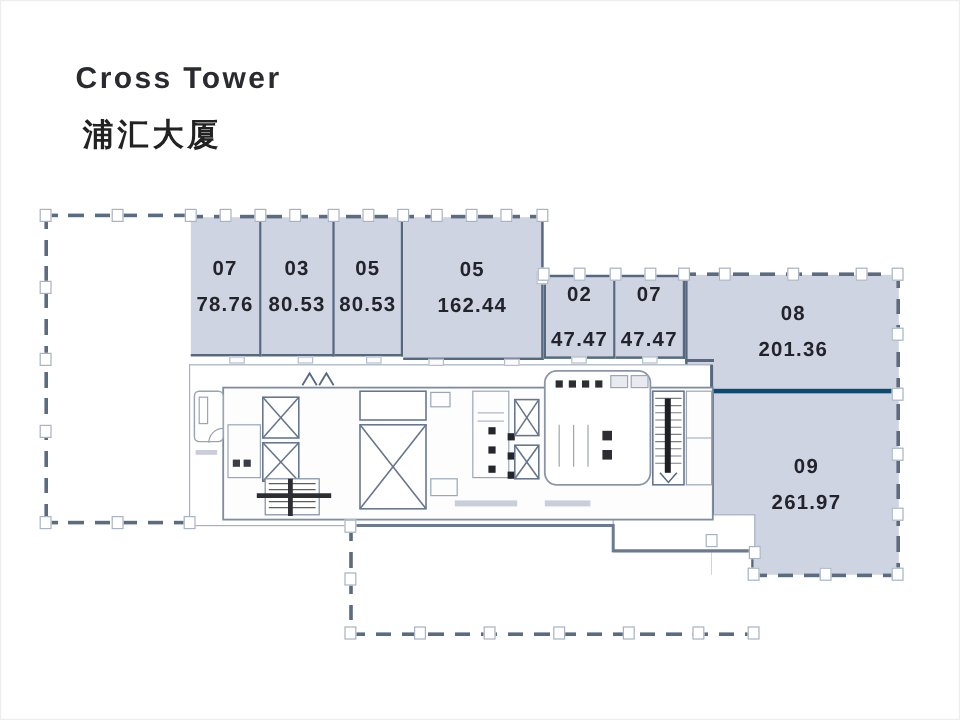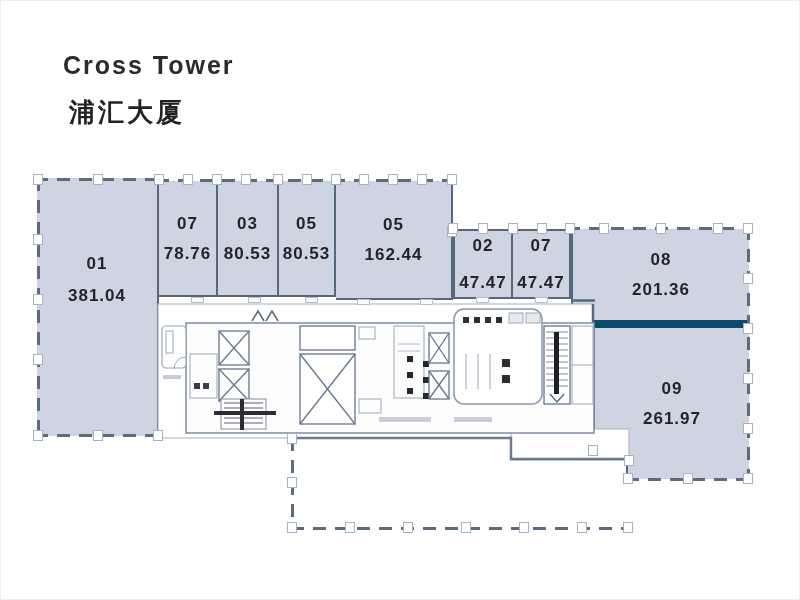--- a/index.html
+++ b/index.html
@@ -28,21 +28,21 @@
   .u01{left:36px;top:177px;width:122px;height:258px;border-right:2px solid #56687e;}
   .u01 .uarea{margin-top:15px;}
   .u01 .cnt{transform:translateY(-28px);}
   .u02{left:158px;top:180px;width:59px;height:116px;border:2px solid #56687e;border-top:none;border-left:none;}
   .u03{left:217px;top:180px;width:61px;height:116px;border:2px solid #56687e;border-top:none;border-left:none;}
   .u04{left:278px;top:180px;width:57px;height:116px;border:2px solid #56687e;border-top:none;border-left:none;}
   .u05{left:335px;top:180px;width:117px;height:119px;border:2px solid #56687e;border-top:none;border-left:none;}
   .u06{left:452px;top:228px;width:60px;height:70px;border:2px solid #56687e;}
   .u07{left:512px;top:228px;width:58px;height:70px;border:2px solid #56687e;border-left:none;}
   .u06 .uarea,.u07 .uarea{margin-top:20px;}
-  .u08{left:570px;top:228px;width:178px;height:99px;border-left:2px solid #56687e;border-bottom:8px solid #0c4a6e;}
+  .u08{left:570px;top:228px;width:178px;height:99px;border-left:2px solid #56687e;border-bottom:4px solid #0c4a6e;}
   .u09{left:592px;top:327px;width:156px;height:151px;border-left:2px solid #56687e;text-align:right;}
   .u09 .uarea{}
   .u10{left:292px;top:437px;width:336px;height:90px;border-right:2px solid #56687e;}
   .u10 .cnt{transform:translateX(-22px);}
   .cnt{display:flex;flex-direction:column;align-items:center;}
   
   .dash-h{position:absolute;height:3px;z-index:4;
     background:repeating-linear-gradient(90deg,#5b6b80 0 13px,transparent 13px 22px);}
   .dash-v{position:absolute;width:3px;z-index:4;
     background:repeating-linear-gradient(180deg,#5b6b80 0 13px,transparent 13px 22px);}
@@ -58,26 +58,20 @@
     box-sizing:border-box;z-index:6;}
 </style>
 </head>
 <body>
 
 <div id="canvas">
 
   <div class="title-en">Cross Tower</div>
   <div class="title-zh">浦汇大厦</div>
 
-  <div class="unit u01">
-    <div class="cnt">
-        <div class="unum">01</div>
-    <div class="uarea">381.04</div>
-      </div>
-  </div>
   <div class="unit u02">
     <div class="cnt">
         <div class="unum">07</div>
     <div class="uarea">78.76</div>
       </div>
   </div>
   <div class="unit u03">
     <div class="cnt">
         <div class="unum">03</div>
     <div class="uarea">80.53</div>

